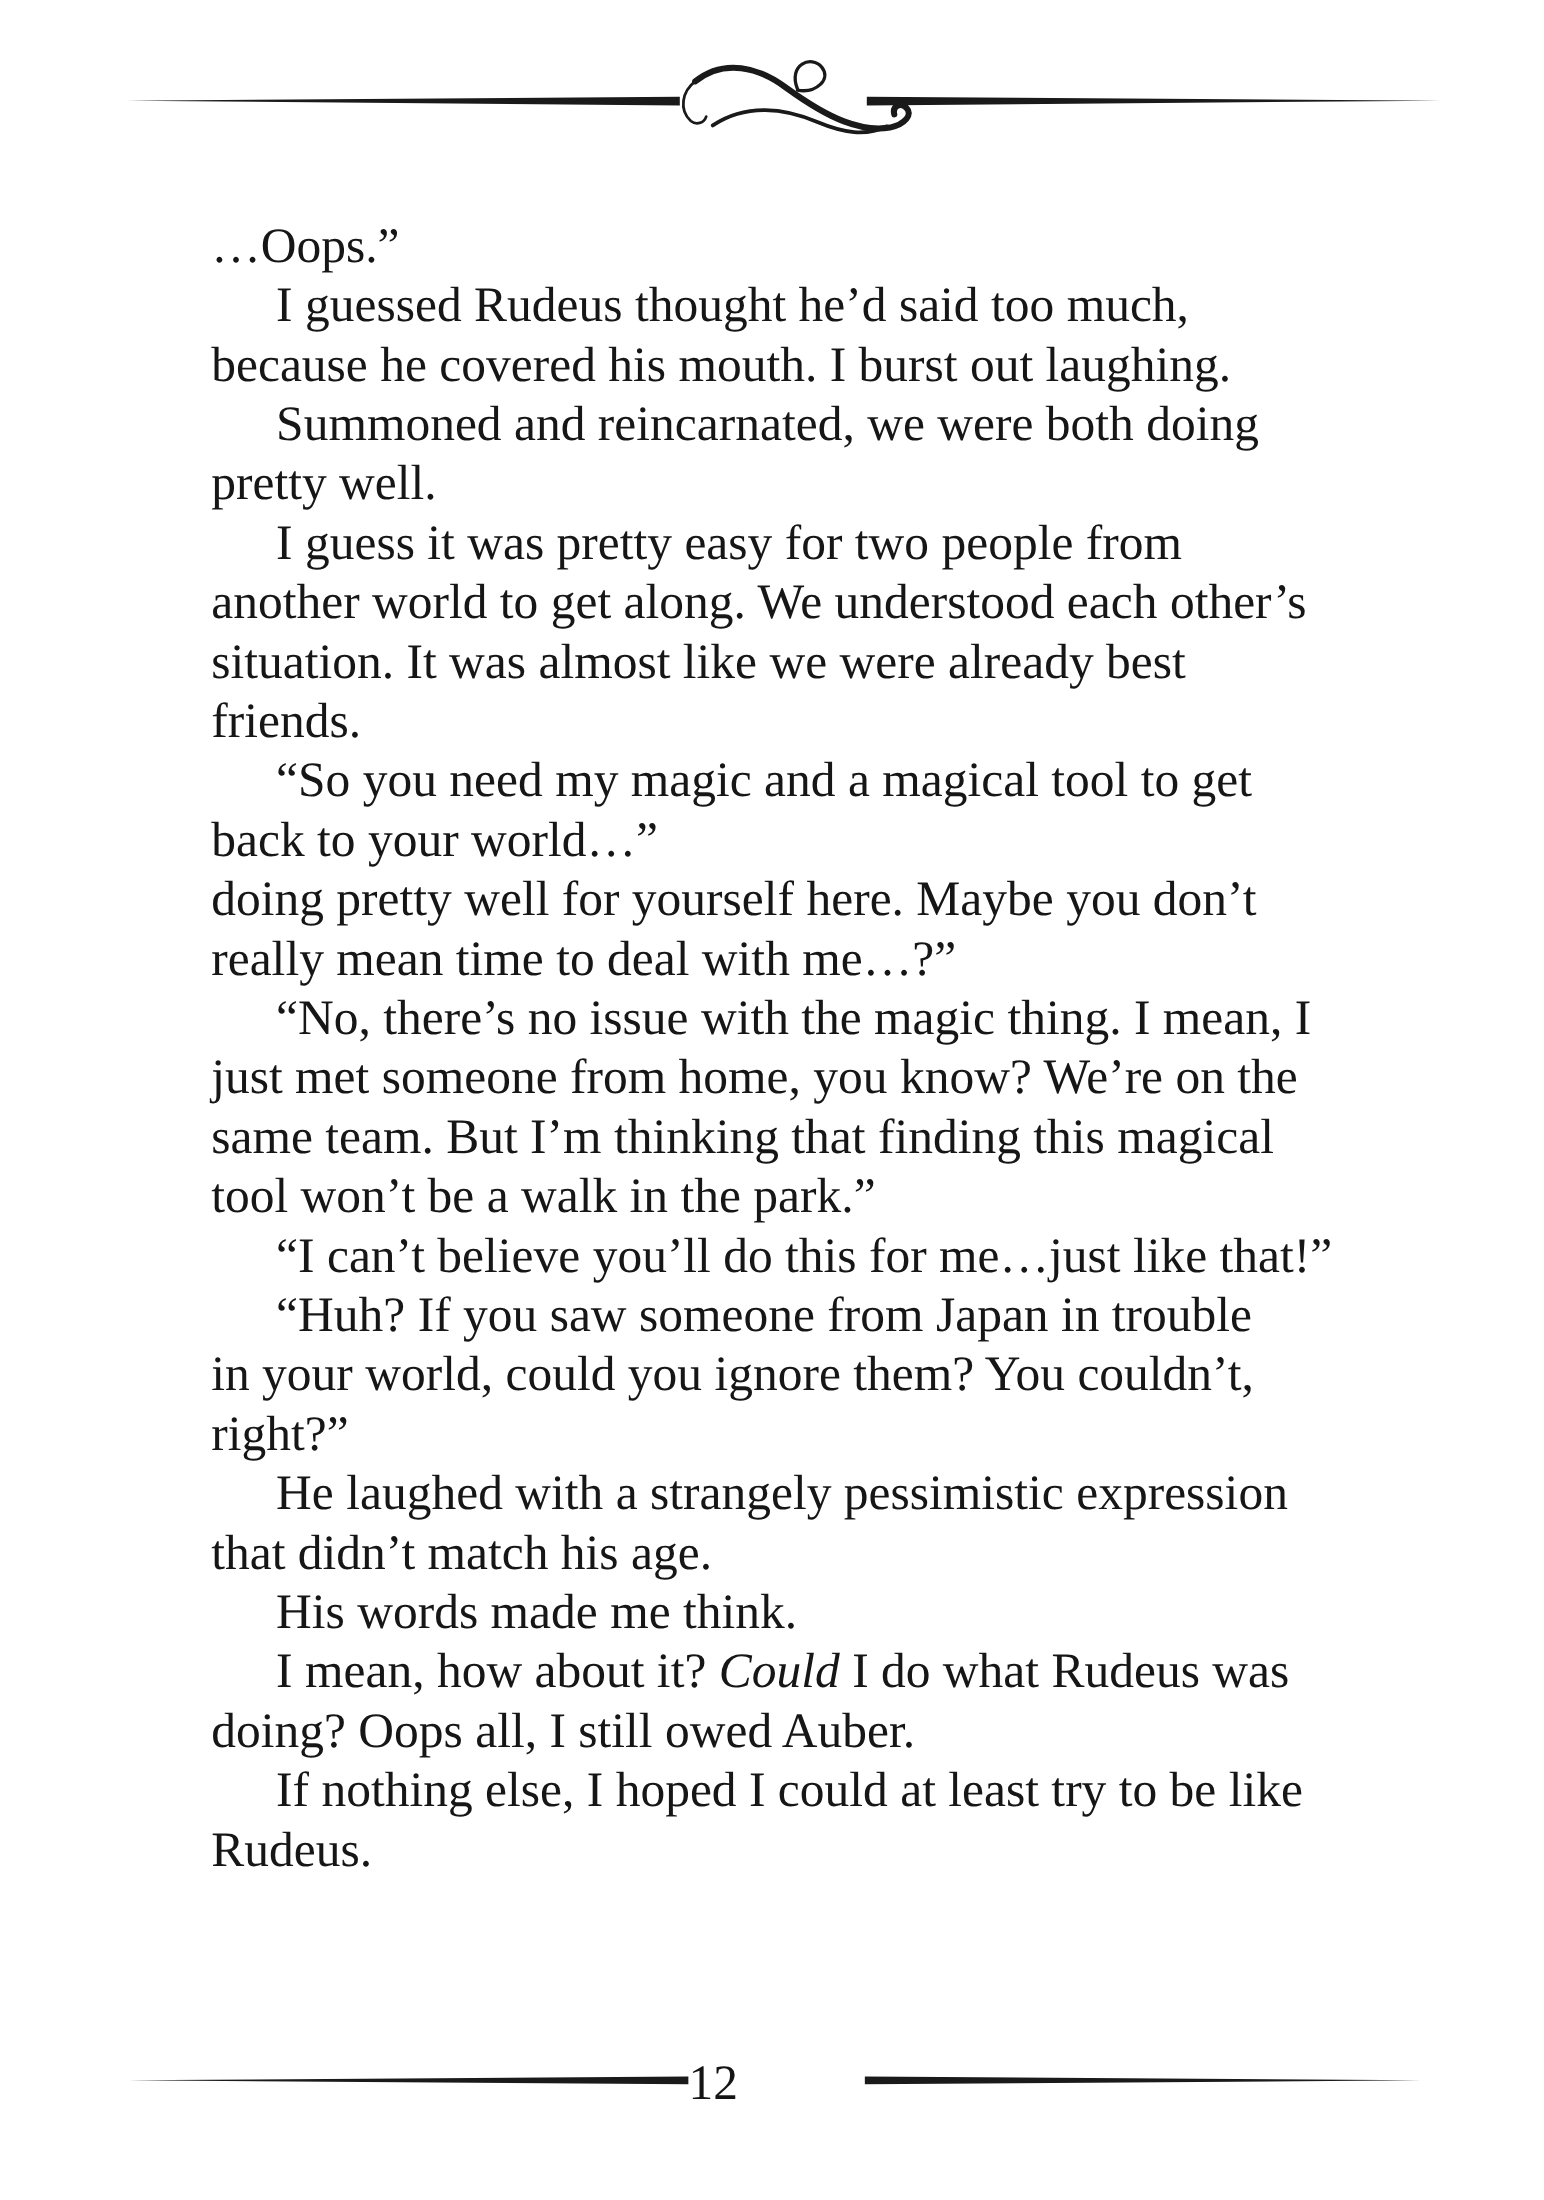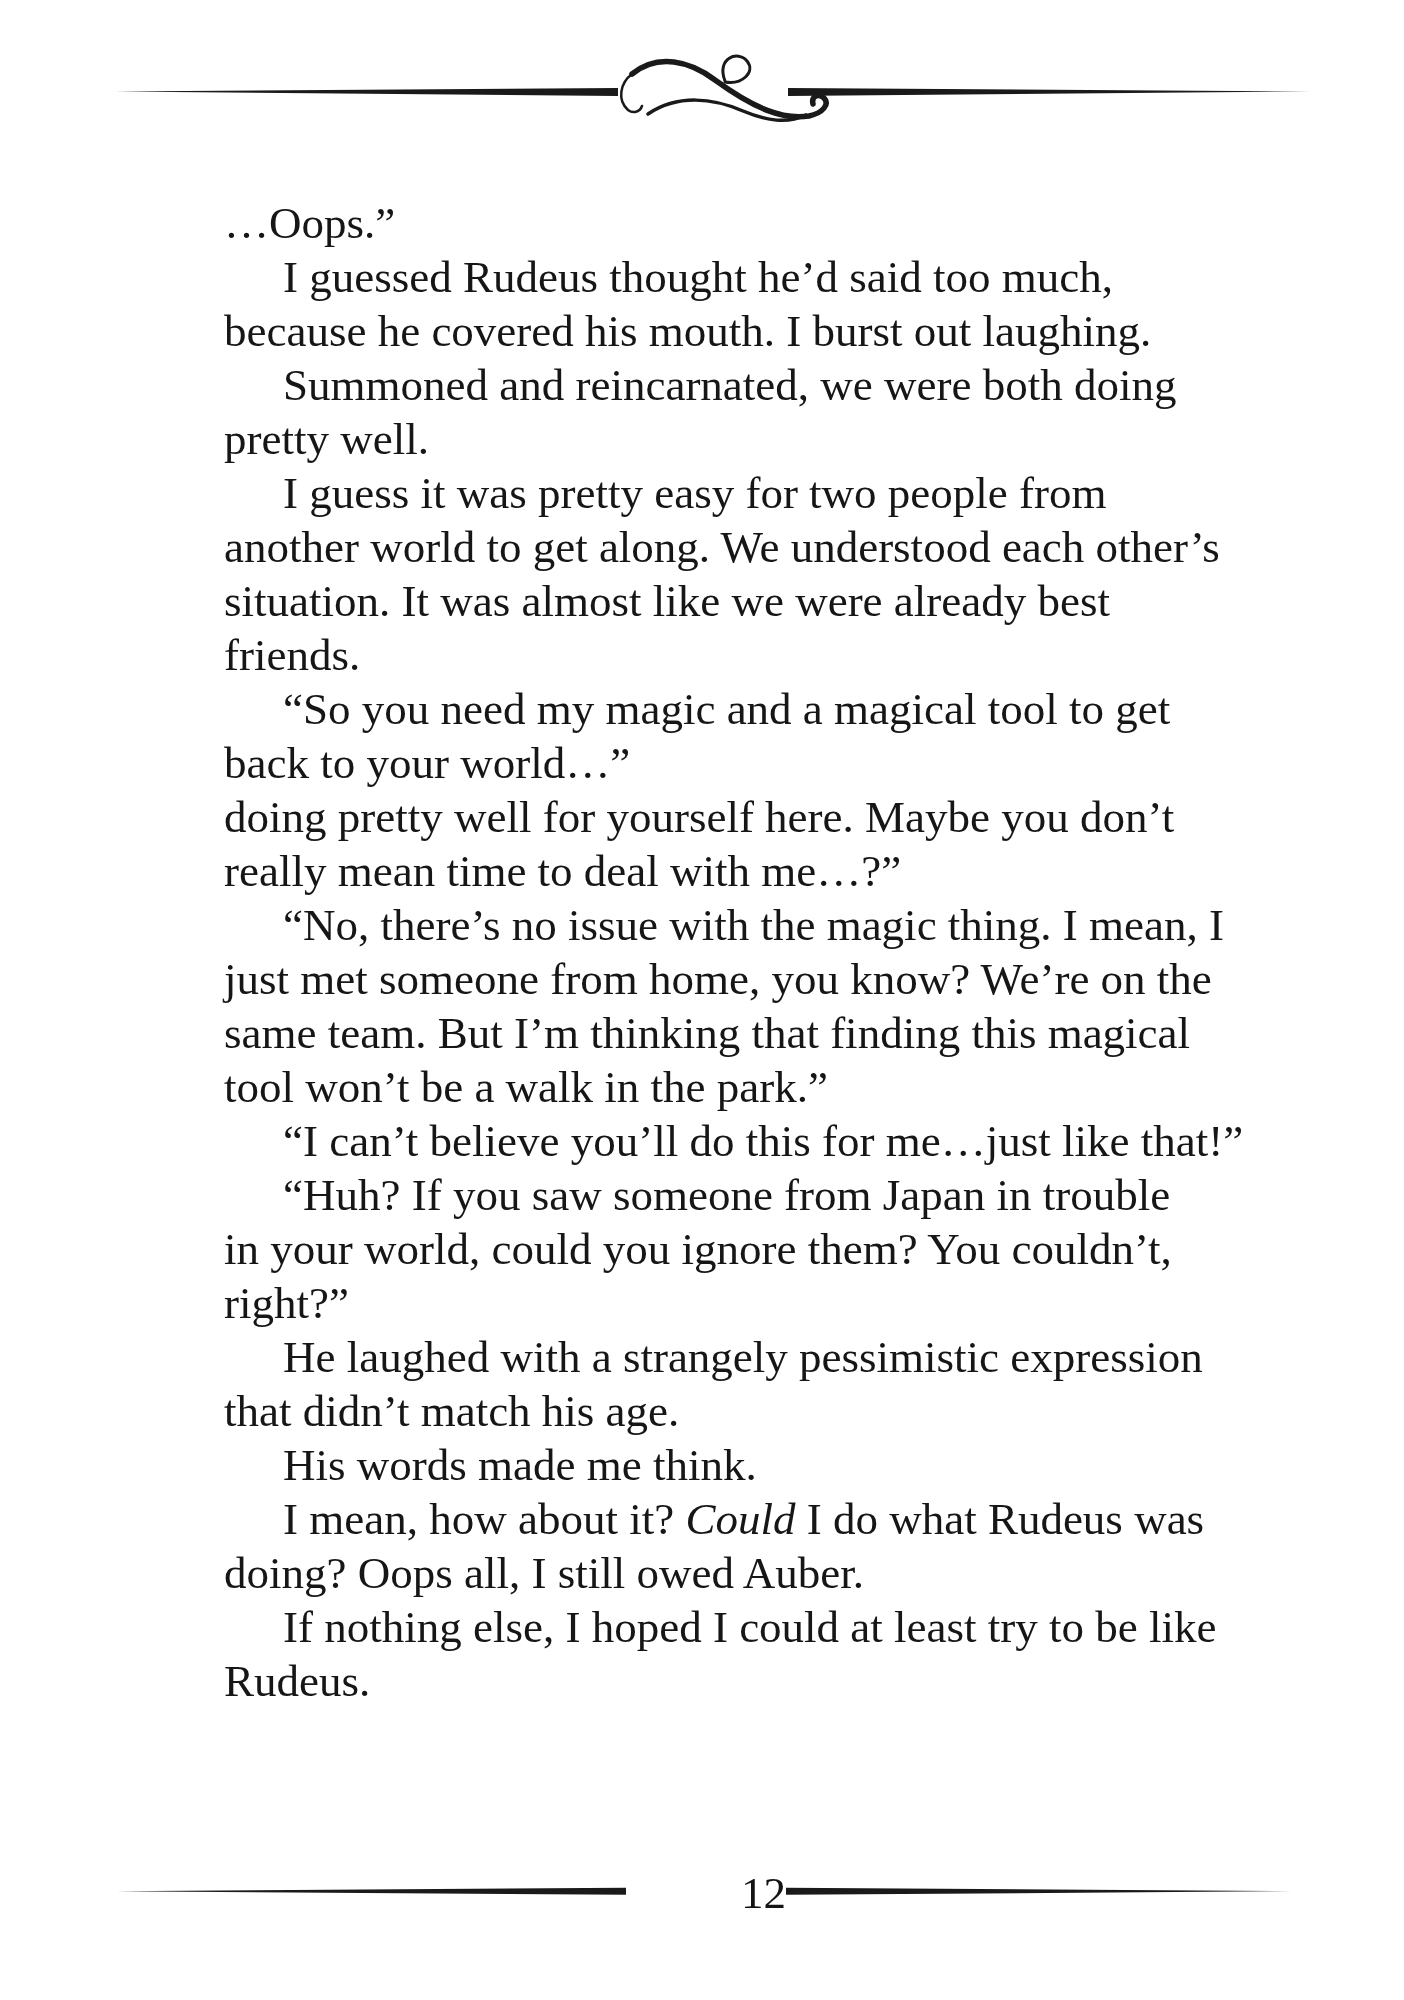--- a/index.html
+++ b/index.html
@@ -10,32 +10,32 @@
   .page { position: absolute; inset: 0; background: #ffffff; }
 
   
   .top-divider {
     position: absolute; left: 115px; top: 48px; width: 1195px; height: 90px;
   }
 
   
   .body-text {
     position: absolute; left: 192px; top: 196px; width: 1060px;
-    font-size: 45px; line-height: 54px; margin-left: 32px;
+    font-size: 45px; line-height: 54px;
   }
   .line { white-space: nowrap; }
   .line.indent { padding-left: 59px; }
   .italic { font-style: italic; }
 
   
   .footer-rule-left  { position: absolute; left: 116px; top: 1887px; width: 510px; height: 9px; }
   .footer-rule-right { position: absolute; left: 786px; top: 1887px; width: 506px; height: 9px; }
   .page-number {
     position: absolute; left: 626px; top: 1866px; width: 160px;
-    text-align: right; font-size: 45px; line-height: 54px; color: #141414;
+    text-align: left; font-size: 45px; line-height: 54px; color: #141414;
   }
 </style>
 </head>
 <body>
 
 <div class="page">
 
   <svg class="top-divider" viewBox="0 0 1195 90" aria-hidden="true">
     <polygon points="0,43.5 503,40 503,48" fill="#1a1a1a"></polygon>
     <polygon points="673,40 673,48 1195,43.5" fill="#1a1a1a"></polygon>

